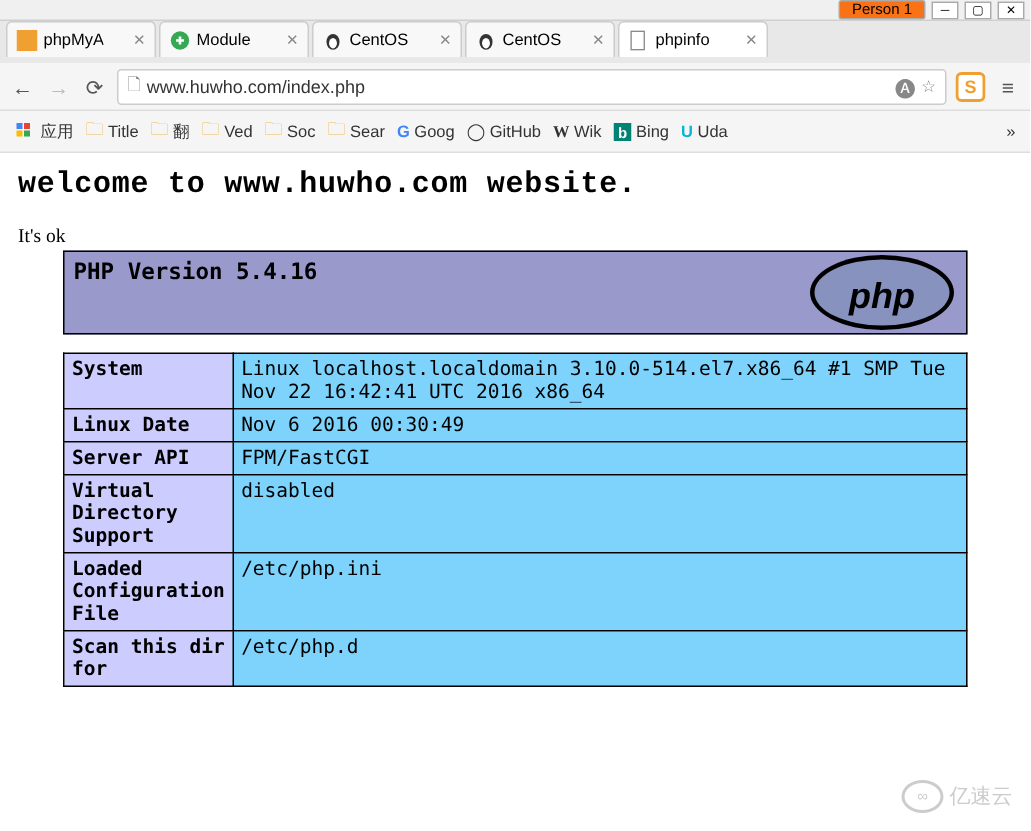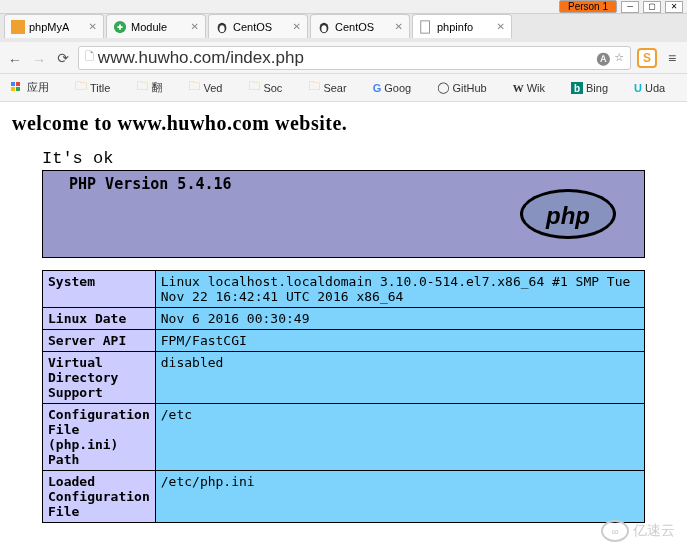--- a/index.html
+++ b/index.html
@@ -110,85 +110,84 @@
       border: 1px solid #ccc;
       border-radius: 3px;
       display: flex;
       align-items: center;
       padding: 0 6px;
       background: #fff;
       gap: 4px;
     }
     .url-text {
       flex: 1;
-      font-size: 17px;
+      font-size: 12px;
       color: #333;
     }
     .url-icon {
       color: #888;
       font-size: 11px;
     }
     .ext-icon {
       width: 20px;
       height: 20px;
       display: flex;
       align-items: center;
       justify-content: center;
     }
     .bookmark-bar {
       height: 28px;
       background: #f5f5f5;
       border-bottom: 1px solid #ddd;
       display: flex;
       align-items: center;
       padding: 0 6px;
-      gap: 18px;
+      gap: 0;
       font-size: 11px;
     }
     .bm-item {
       display: flex;
       align-items: center;
       gap: 3px;
       padding: 2px 4px;
       white-space: nowrap;
       color: #333;
     }
     .folder-icon {
       color: #f0b95b;
       font-size: 12px;
     }
     .content {
       padding: 10px 12px;
       background: #fff;
     }
     .page-title {
-      font-family: Liberation Serif, serif;
+      font-family: Liberation Mono, monospace;
       font-size: 20px;
       font-weight: bold;
       margin-bottom: 14px;
       letter-spacing: 0.5px;
     }
     .its-ok {
-      font-family: Liberation Mono, monospace;
-      font-size: 17px;
+      font-family: Liberation Serif, serif;
+      font-size: 13px;
       margin-bottom: 2px;
-      margin-left: 30px;
     }
     .php-wrapper {
       margin-left: 30px;
       margin-right: 30px;
     }
     .php-header {
       background: #9999cc;
       border: 1px solid #000;
-      height: 88px;
+      height: 56px;
       display: flex;
       align-items: flex-start;
       justify-content: space-between;
-      padding: 4px 26px;
+      padding: 4px 6px;
     }
     .php-version {
       font-family: monospace;
       font-size: 15px;
       font-weight: bold;
       color: #000;
     }
     .php-logo {
       align-self: center;
     }
@@ -386,26 +385,26 @@
           </tr>
       <tr>
             <td class="key">Server API</td>
             <td class="val">FPM/FastCGI</td>
           </tr>
       <tr>
             <td class="key">Virtual Directory Support</td>
             <td class="val">disabled</td>
           </tr>
       <tr>
-            <td class="key">Configuration File (php.ini) Path</td>
-            <td class="val">/etc</td>
-          </tr>
-      <tr>
             <td class="key">Loaded Configuration File</td>
             <td class="val">/etc/php.ini</td>
+          </tr>
+      <tr>
+            <td class="key">Scan this dir for</td>
+            <td class="val">/etc/php.d</td>
           </tr>
     </tbody>
       </table>
   </div>
 </div>
 
 <div class="watermark">
   <div class="wm-circle">∞</div>
   <span>亿速云</span>
 </div>

